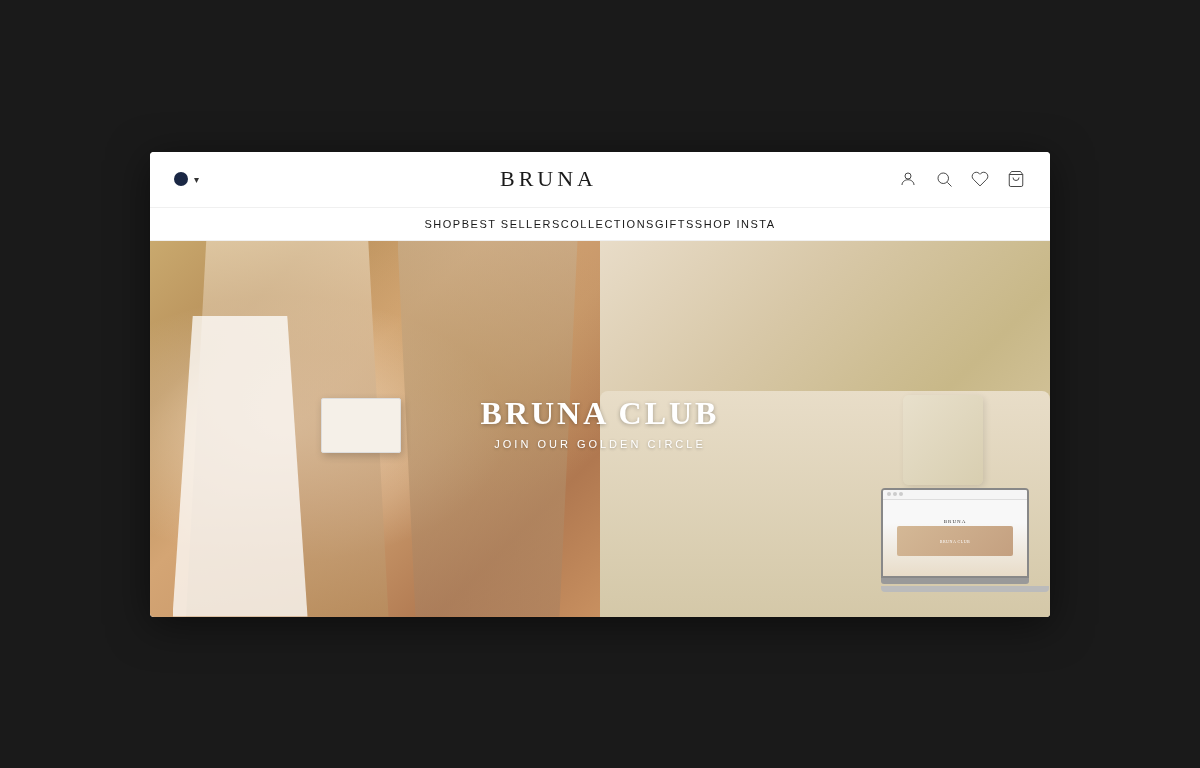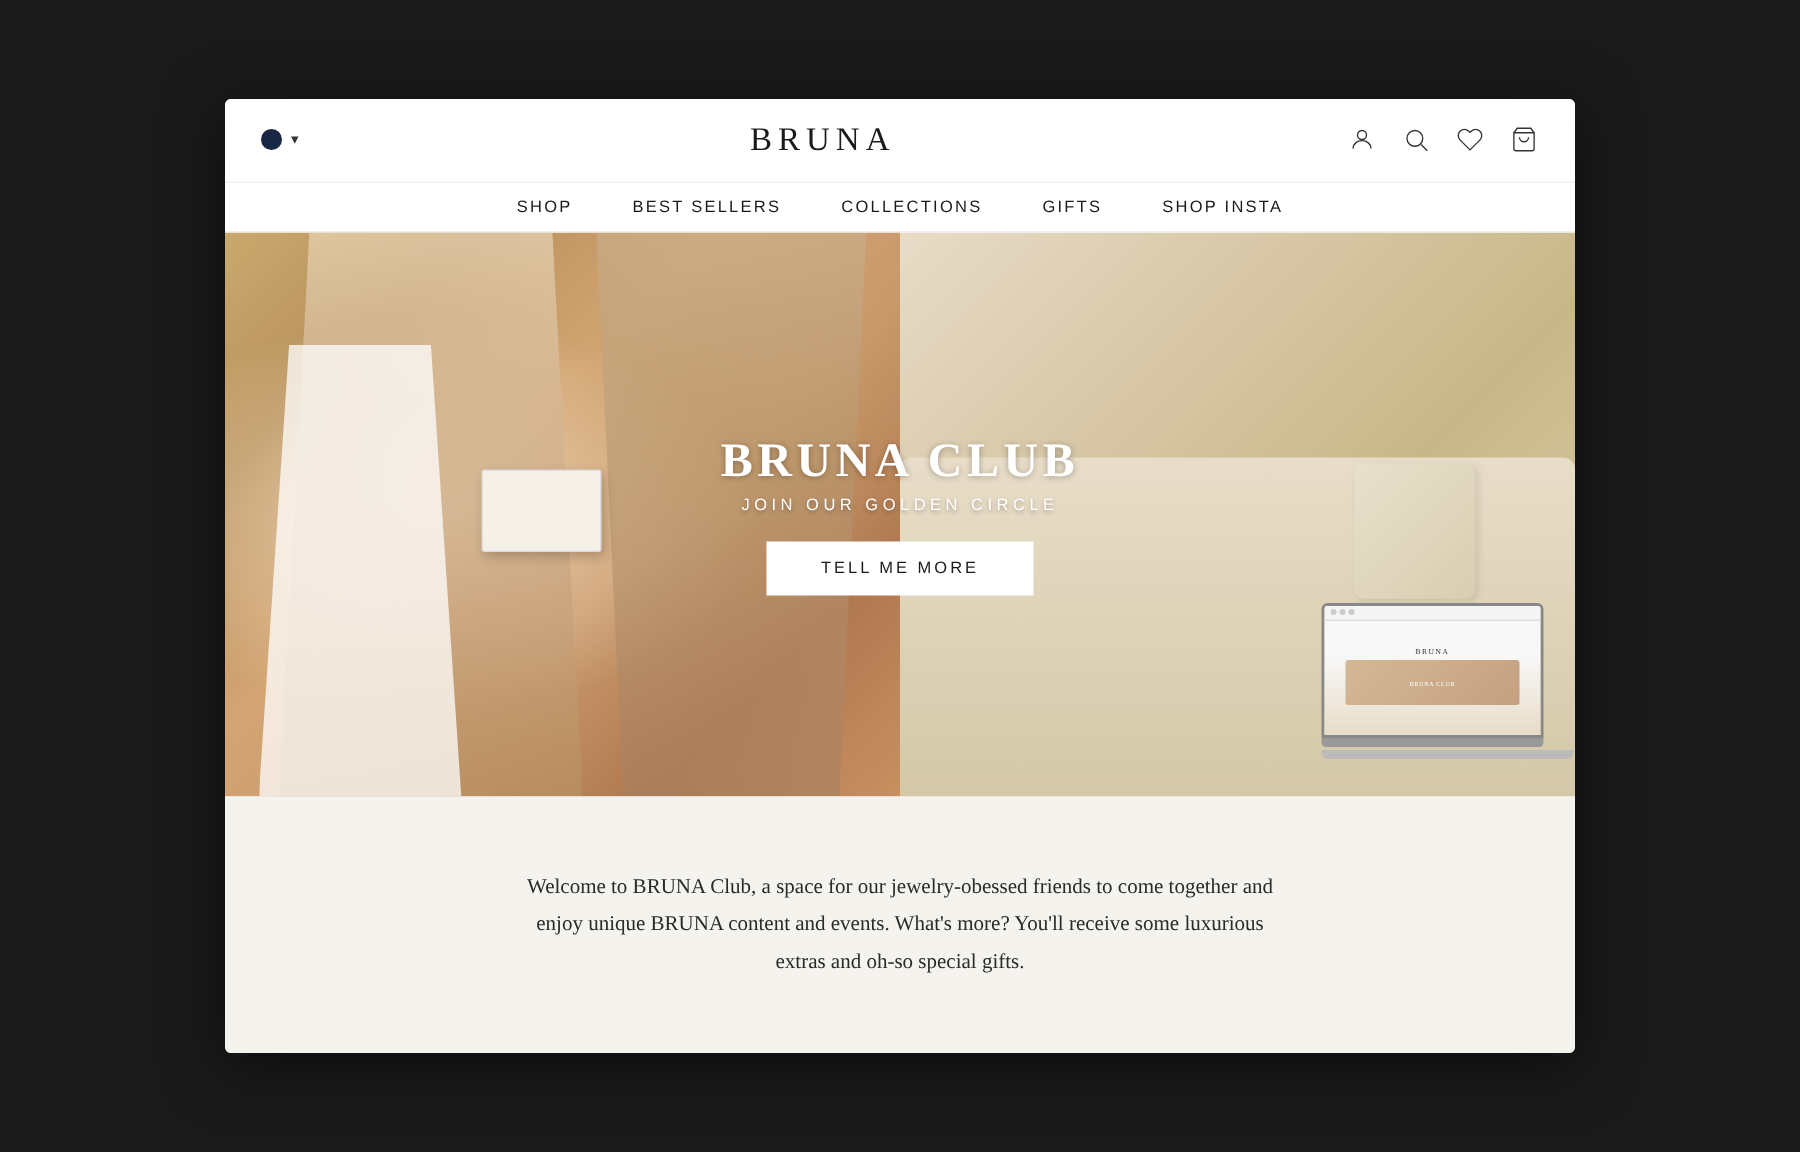--- a/index.html
+++ b/index.html
@@ -80,21 +80,20 @@
       height: 18px;
       stroke: #333;
       fill: none;
       stroke-width: 1.2;
     }
 
     
     .site-nav {
       display: flex;
       justify-content: center;
-      gap: 40px;
       padding: 10px 0;
       background: #fff;
       border-bottom: 1px solid #f0f0f0;
     }
 
     .nav-item {
       font-family: 'Arial', sans-serif;
       font-size: 11px;
       letter-spacing: 1.5px;
       color: #1a1a1a;
@@ -444,21 +443,17 @@
           </div>
           <div class="laptop-base"></div>
           <div class="laptop-bottom"></div>
         </div>
       </div>
     </div>
 
     <div class="hero-overlay">
       <h1 class="hero-title">BRUNA CLUB</h1>
       <p class="hero-subtitle">JOIN OUR GOLDEN CIRCLE</p>
-      <button class="hero-cta">TELL ME MORE</button>
     </div>
   </section>
 
-  <section class="description-section">
-    <p class="description-text">Welcome to BRUNA Club, a space for our jewelry-obessed friends to come together and enjoy unique BRUNA content and events. What's more? You'll receive some luxurious extras and oh-so special gifts.</p>
-  </section>
 
 </div>
 
 </body></html>

